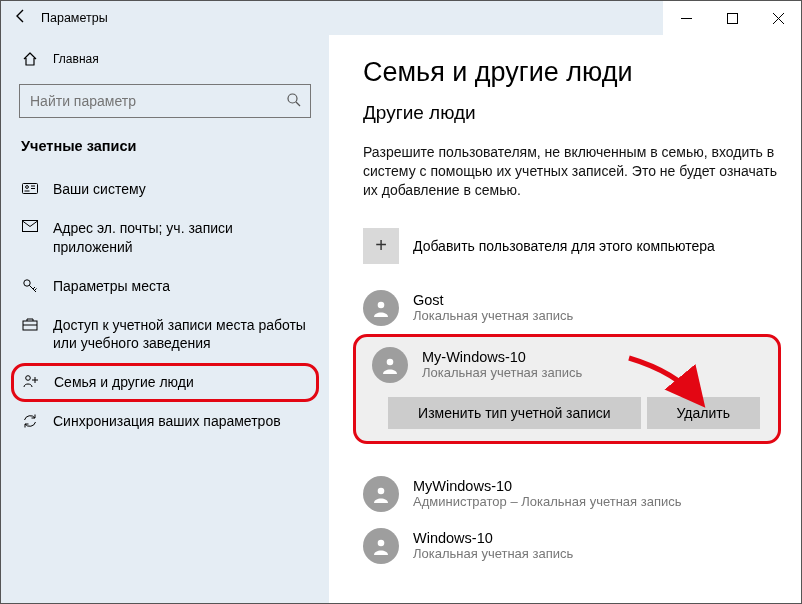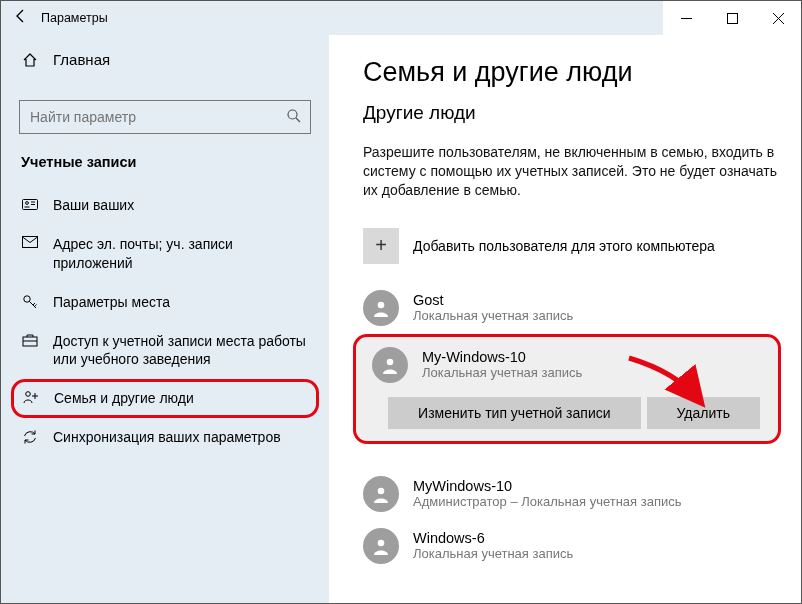--- a/index.html
+++ b/index.html
@@ -68,23 +68,23 @@
   .content {
     flex: 1;
     background: #fff;
     padding: 0 0 10px 0;
     overflow: hidden;
   }
   .home {
     display: flex;
     align-items: center;
     padding: 6px 4px 6px 20px;
-    margin-bottom: 26px;
+    margin-bottom: 11px;
     gap: 14px;
-    font-size: 15px;
+    font-size: 12px;
   }
   .iconcell {
     width: 18px;
     display:flex;
     align-items:center;
     justify-content:center;
     flex-shrink:0;
   }
   .search {
     margin: 0 18px 18px 18px;
@@ -283,21 +283,21 @@
         <div class="nav-item">
           <span class="iconcell">
             <svg width="16" height="14" viewBox="0 0 16 14">
                 <rect x="0.5" y="2.5" width="15" height="10" rx="1" stroke="#000" fill="none"></rect>
                 <circle cx="5" cy="6" r="1.4" stroke="#000" fill="none"></circle>
                 <line x1="2.5" y1="10" x2="7.5" y2="10" stroke="#000"></line>
                 <line x1="9" y1="5" x2="13" y2="5" stroke="#000"></line>
                 <line x1="9" y1="7.5" x2="13" y2="7.5" stroke="#000"></line>
               </svg>
           </span>
-          <span class="label">Ваши ваших</span>
+          <span class="label">Ваши систему</span>
         </div>
 
         <div class="nav-item">
           <span class="iconcell">
             <svg width="16" height="12" viewBox="0 0 16 12">
                 <rect x="0.5" y="0.5" width="15" height="11" stroke="#000" fill="none"></rect>
                 <path d="M0.5 1 L8 6.5 L15.5 1" stroke="#000" fill="none"></path>
               </svg>
           </span>
           <span class="label">Адрес эл. почты; уч. записи приложений</span>
@@ -415,20 +415,20 @@
       </div>
 
       <div class="userrow">
         <div class="avatar">
           <svg width="20" height="20" viewBox="0 0 20 20">
               <circle cx="10" cy="7" r="3.3"></circle>
               <path d="M3 19 C3 13 17 13 17 19 Z"></path>
             </svg>
         </div>
         <div class="ublock">
-          <div class="uname">Windows-6</div>
+          <div class="uname">Windows-10</div>
           <div class="utype">Локальная учетная запись</div>
         </div>
       </div>
 
     </div>
   </div>
 </div>
 
 </body></html>

